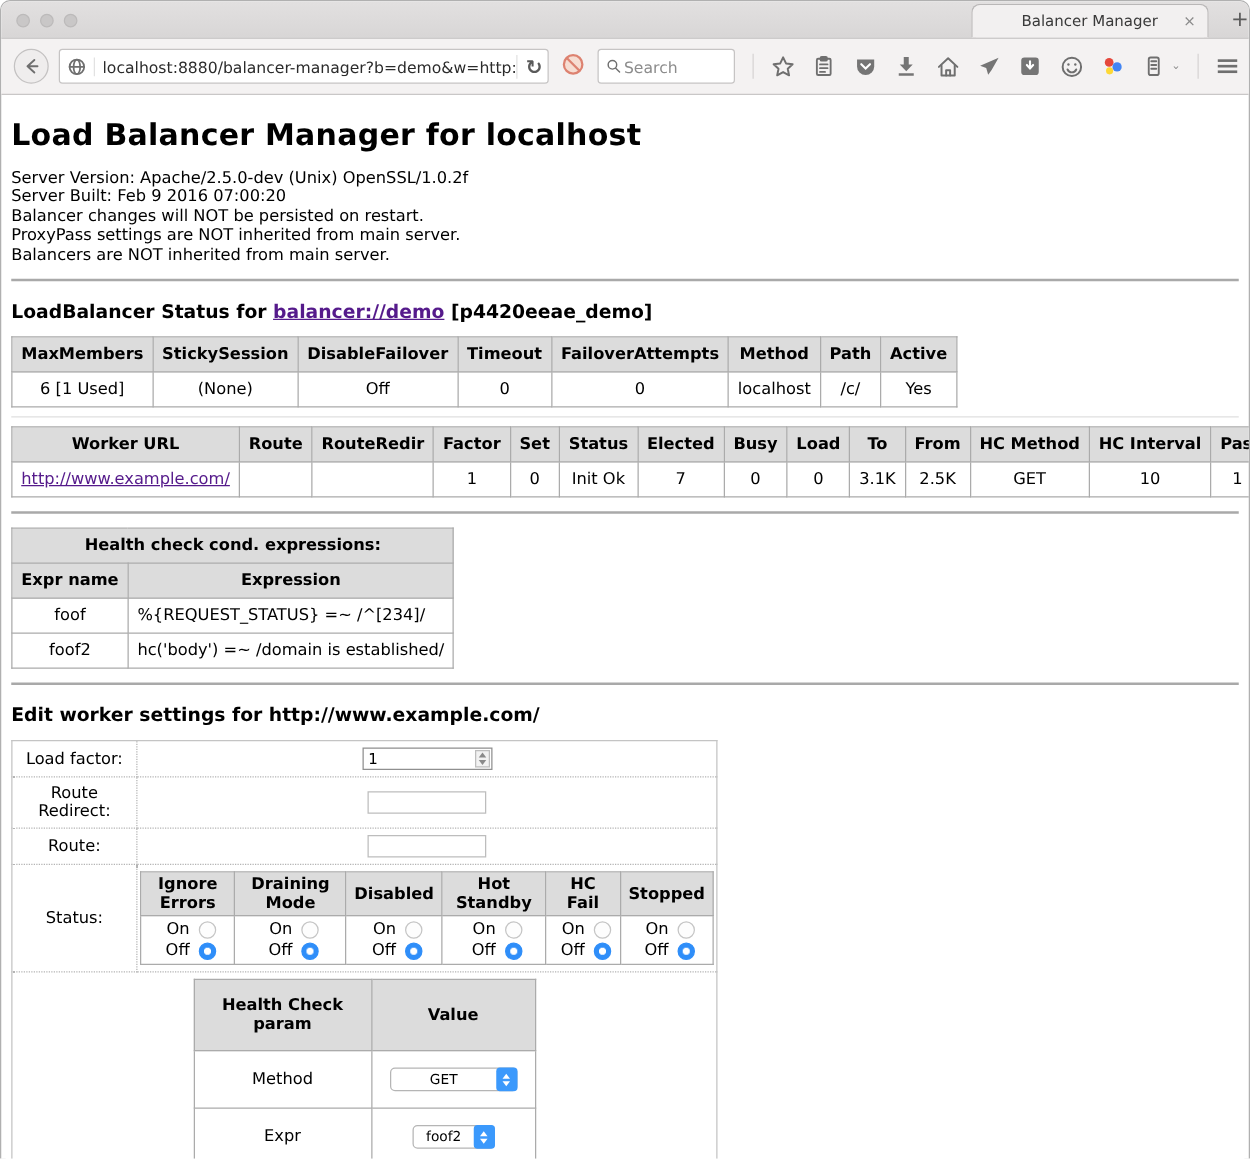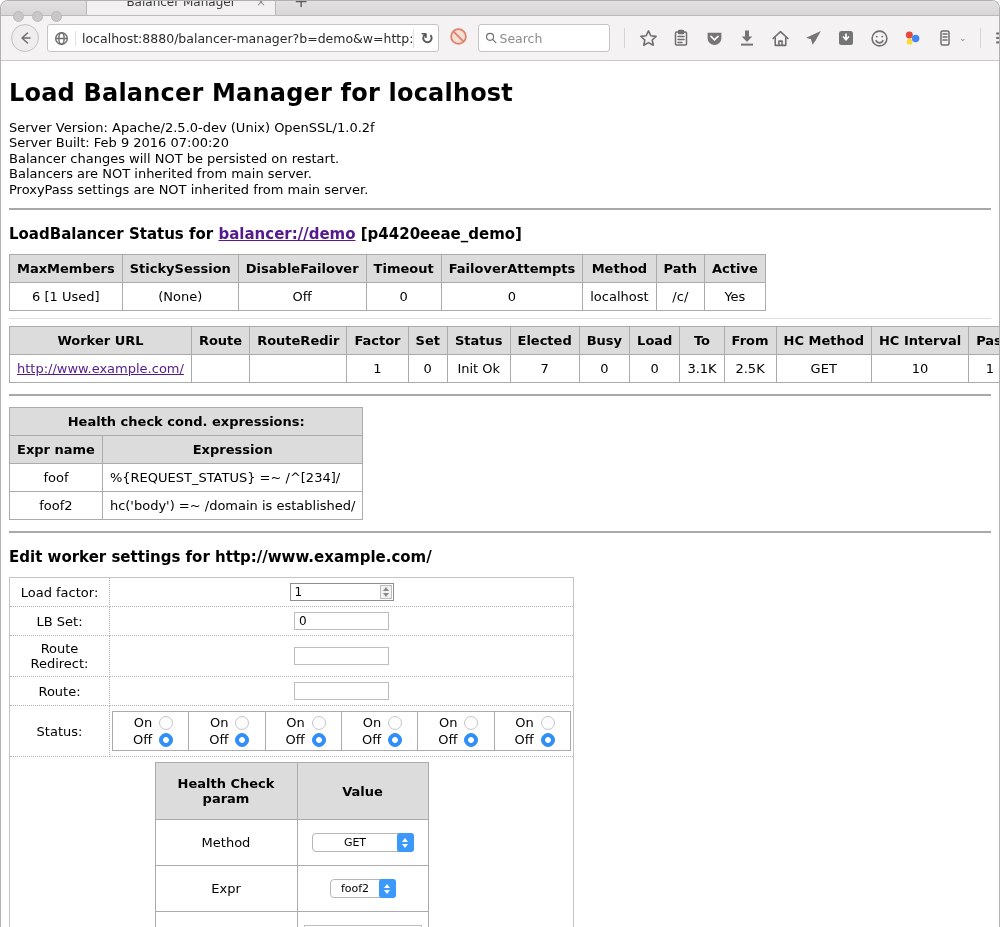--- a/index.html
+++ b/index.html
@@ -1,36 +1,36 @@
 <!DOCTYPE html>
 <html><head>
 <meta charset="utf-8">
 <style>
   * { box-sizing: border-box; }
   html,body { margin:0; padding:0; background:#ffffff; }
   body { width:1000px; height:927px; font-family:"DejaVu Sans","Liberation Sans",sans-serif; }
   .window { width:1000px; height:927px; border-radius:8px 8px 0 0; overflow:hidden; background:#fff; border:1px solid #b0b0b0; border-bottom:none; }
 
   
-  .tabbar { height:15px; background:linear-gradient(#e2e0e0,#d8d6d6); position:relative; border-bottom:1px solid #bdbbbb; display:flex; align-items:flex-end; }
+  .tabbar { height:30px; background:linear-gradient(#e2e0e0,#d8d6d6); position:relative; border-bottom:1px solid #bdbbbb; display:flex; align-items:flex-end;justify-content:flex-end; }
   .traffic { position:absolute; left:12px; top:10px; display:flex; gap:8px; }
   .traffic span { width:11px; height:11px; border-radius:50%; background:#c9c7c7; border:1px solid #bcbaba; }
   .tab { margin-left:85px; width:190px; height:27px; background:#f2f0f0; border:1px solid #b9b7b7; border-bottom:none; border-radius:7px 7px 0 0; display:flex; align-items:center; justify-content:center; position:relative; font-size:12px; color:#3a3a3a; }
   .tab-close { position:absolute; right:9px; top:6px; font-size:12px; color:#8a8a8a; line-height:14px; cursor:default; }
   .newtab { font-size:17px; color:#5c5c5c; margin:0 0 4px 18px; }
 
   
   .toolbar { height:45px; background:#f4f2f2; border-bottom:1px solid #c9c7c7; display:flex; align-items:center; padding:0 10px; gap:8px; }
   .navbtn { width:28px; height:28px; border-radius:50%; background:#efeded; border:1px solid #c4c2c2; display:flex; align-items:center; justify-content:center; flex:none; }
   .urlbar { width:392px; height:28px; background:#fff; border:1px solid #c6c4c4; border-radius:3px; display:flex; align-items:center; padding:0 4px 0 6px; flex:none; }
   .urlbar .globe { flex:none; margin-right:6px; padding-right:6px; border-right:1px solid #e2e2e2; display:flex; }
   .urltext { font-size:12.5px; color:#2b2b2b; white-space:nowrap; overflow:hidden; flex:1; }
   .reload { flex:none; font-size:16px; font-weight:bold; color:#5a5a5a; padding-left:7px; border-left:1px solid #e2e2e2; }
   .blockicon { flex:none; margin:0 2px; }
-  .searchbar { width:132px; height:28px; background:#fff; border:1px solid #c6c4c4; border-radius:3px; display:flex; align-items:center; padding:0 6px; flex:none; }
+  .searchbar { width:110px; height:28px; background:#fff; border:1px solid #c6c4c4; border-radius:3px; display:flex; align-items:center; padding:0 6px; flex:none; }
   .searchbar input { border:none; outline:none; width:100%; font-size:12.5px; font-family:inherit; color:#333; background:transparent; }
   .searchbar input::placeholder { color:#8c8c8c; }
   .tb-icons { display:flex; align-items:center; gap:13px; margin-left:6px; }
   .tb-sep { width:1px; height:20px; background:#d6d4d4; }
   .ticon { display:flex; align-items:center; justify-content:center; width:20px; height:20px; }
   .caret { font-size:9px; color:#8a8a8a; margin-left:-9px; }
 
   
   .content { padding:2px 8px 0 8px; font-size:13px; color:#000; }
   h1.pagetitle { font-size:24px; margin:16px 0 13px 0; letter-spacing:0.2px; }
@@ -211,22 +211,22 @@
     </div>
   </div>
 
   <div class="content">
     <h1 class="pagetitle">Load Balancer Manager for localhost</h1>
 
     <div>
       <div class="info-line">Server Version: Apache/2.5.0-dev (Unix) OpenSSL/1.0.2f</div>
       <div class="info-line">Server Built: Feb 9 2016 07:00:20</div>
       <div class="info-line">Balancer changes will NOT be persisted on restart.</div>
+      <div class="info-line">ProxyPass settings are NOT inherited from main server.</div>
       <div class="info-line">Balancers are NOT inherited from main server.</div>
-      <div class="info-line">ProxyPass settings are NOT inherited from main server.</div>
     </div>
 
     <hr class="rule">
 
     <h3 class="sect"><span>LoadBalancer Status for </span><a href="#">balancer://demo</a><span> [p4420eeae_demo]</span></h3>
 
     <table class="data">
       <tbody>
         <tr>
             <th>MaxMembers</th>
@@ -324,36 +324,40 @@
             <span class="txtwrap">
               <input class="fnum" type="text" value="1" style="">
               <span class="spin">
                   <i class="up"></i>
                   <i class="dn"></i>
                 </span>
             </span>
           </td>
         </tr>
         <tr>
-          <td class="flabel">LB Set:</td>
-          <td><input class="ftext" type="text" value="0" style=""></td>
-        </tr>
-        <tr>
           <td class="flabel">Route Redirect:</td>
           <td><input class="ftext" type="text" value="" style=""></td>
         </tr>
         <tr>
           <td class="flabel">Route:</td>
           <td><input class="ftext" type="text" value="" style=""></td>
         </tr>
         <tr>
           <td class="flabel">Status:</td>
           <td>
             <table class="status">
               <tbody>
+                <tr>
+                    <th>Ignore Errors</th>
+                    <th>Draining Mode</th>
+                    <th>Disabled</th>
+                    <th>Hot Standby</th>
+                    <th>HC Fail</th>
+                    <th>Stopped</th>
+                  </tr>
                 <tr id="status-radio-row">
                     <td>
                       <div class="radio-line">
                         <span class="rl">On</span>
                         <input type="radio" name="status-0" style="">
                       </div>
                       <div class="radio-line">
                         <span class="rl">Off</span>
                         <input type="radio" name="status-0" checked="" style="">
                       </div>

